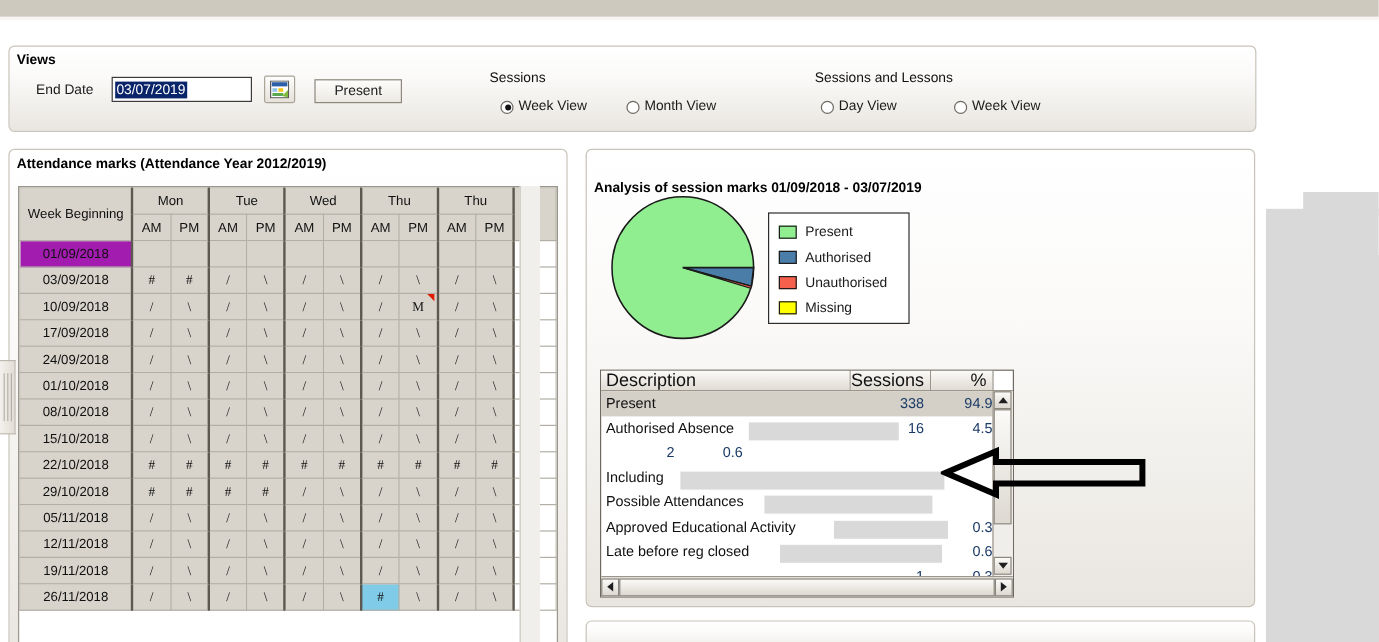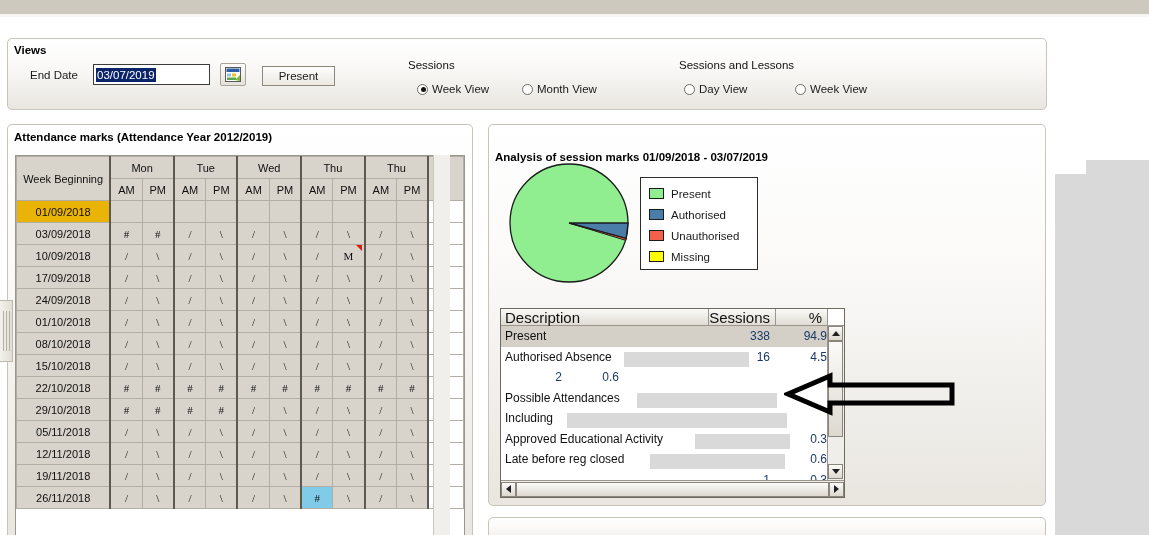--- a/index.html
+++ b/index.html
@@ -83,21 +83,21 @@
     height:22px; background:#d8d4cb; color:#101010;
   }
   .hdr-week { width:97px; background:#d8d4cb; font-size:11px; line-height:12px;}
   .daycell { width:33px; }
   .col-sep { border-left:2px solid #5d5950 !important; }
   .col-sep-r { border-right:2px solid #5d5950 !important; }
   .datecell {
     background:#d8d4cb; text-align:left; padding-left:5px;
     font-size:11.5px; color:#111;
   }
-  .datecell.sel { background:#eab308; }
+  .datecell.sel { background:#a21caf; }
   .markcell { background:#d8d4cb; font-size:12px; color:#3a3228; font-family:"Liberation Serif", serif;}
   .markcell.sel { background:#7fcbe8; }
   .lastcol { width:38px; background:#ffffff !important; border-left:1px solid #b2aea5;}
   .lastcol.hdr { background:#d8d4cb !important; }
   .note-m { position:relative; display:inline-block; }
   .note-m::after {
     content:""; position:absolute; right:-9px; top:-5px;
     width:0; height:0; border-top:6px solid #e01b00; border-left:6px solid transparent;
   }
 
@@ -513,30 +513,30 @@
       <div class="drow">
         <div class="dcell-desc">Authorised Absence<span class="shade" style="left: 123.2px; width: 125px;"></span></div>
         <div class="dcell-sess">16</div>
         <div class="dcell-pct">4.5</div>
       </div>
       <div class="drow">
         <div class="dcell-sess">2</div>
         <div class="dcell-pct">0.6</div>
       </div>
       <div class="drow">
+        <div class="dcell-desc">Including<span class="shade" style="left: 65.6px; width: 220px;"></span></div>
+        <div class="dcell-sess"></div>
+        <div class="dcell-pct"></div>
+      </div>
+      <div class="drow">
         <div class="dcell-desc">Possible Attendances<span class="shade" style="left: 136px; width: 140px;"></span></div>
         <div class="dcell-sess">356</div>
         <div class="dcell-pct"></div>
       </div>
       <div class="drow">
-        <div class="dcell-desc">Including<span class="shade" style="left: 65.6px; width: 220px;"></span></div>
-        <div class="dcell-sess"></div>
-        <div class="dcell-pct"></div>
-      </div>
-      <div class="drow">
         <div class="dcell-desc">Approved Educational Activity<span class="shade" style="left: 193.6px; width: 95px;"></span></div>
         <div class="dcell-sess">1</div>
         <div class="dcell-pct">0.3</div>
       </div>
       <div class="drow">
         <div class="dcell-desc">Late before reg closed<span class="shade" style="left: 148.8px; width: 135px;"></span></div>
         <div class="dcell-sess">2</div>
         <div class="dcell-pct">0.6</div>
       </div>
       <div class="drow">

